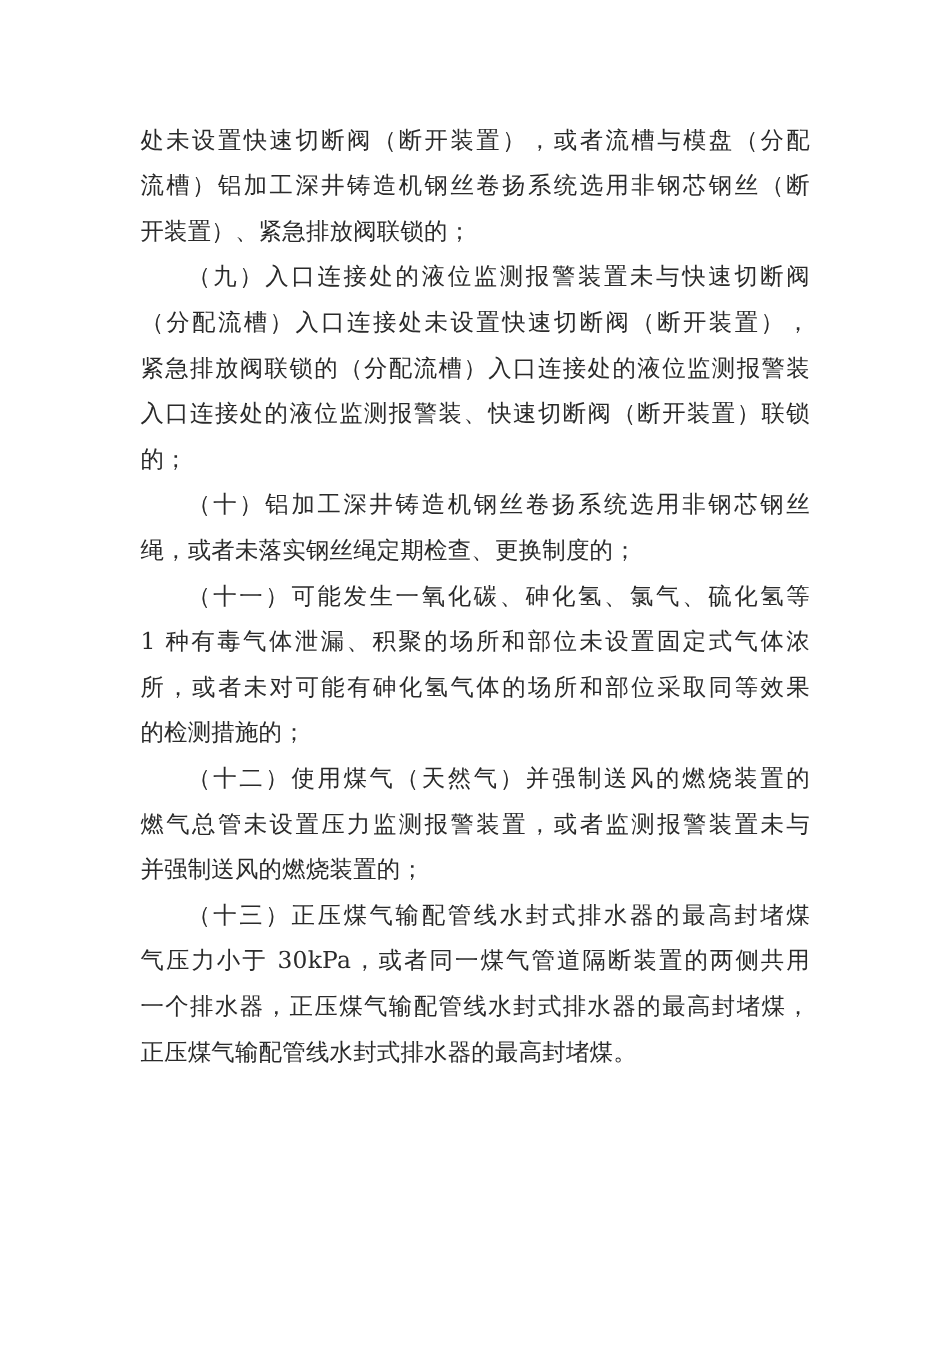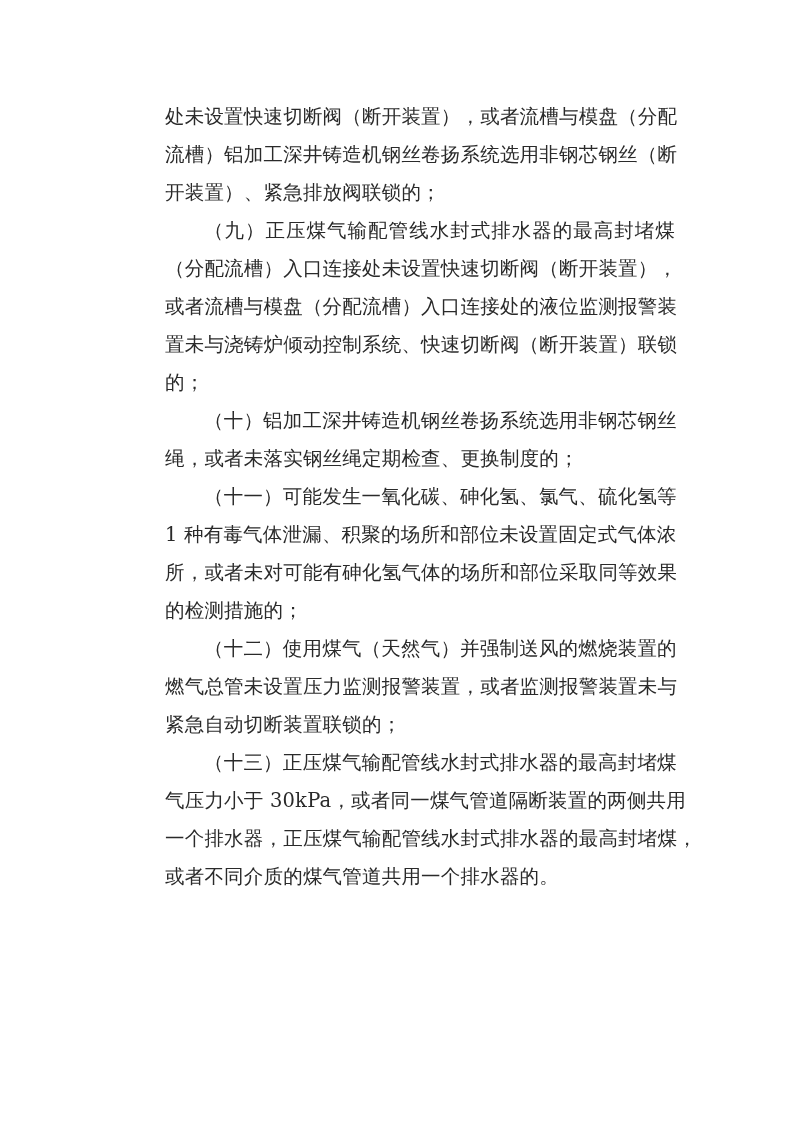--- a/index.html
+++ b/index.html
@@ -23,66 +23,65 @@
       font-size: 19.5px;
       line-height: 38px;
     }
     .line {
       display: block;
       height: 38px;
       white-space: nowrap;
       text-align: justify;
       text-align-last: justify;
       letter-spacing: 0.2px;
-      margin-left: 48px;
     }
     .line.last {
       text-align-last: left;
     }
     .line.indent {
       padding-left: 39px;
     }
   </style>
 </head>
 <body>
 
 <div class="page">
 
   <div>
     <span class="line">处未设置快速切断阀（断开装置），或者流槽与模盘（分配</span>
     <span class="line">流槽）铝加工深井铸造机钢丝卷扬系统选用非钢芯钢丝（断</span>
     <span class="line last">开装置）、紧急排放阀联锁的；</span>
   </div>
 
   <div>
-    <span class="line indent">（九）正压煤气输配管线水封式排水器的最高封堵煤</span>
+    <span class="line indent">（九）入口连接处的液位监测报警装置未与快速切断阀</span>
     <span class="line">（分配流槽）入口连接处未设置快速切断阀（断开装置），</span>
-    <span class="line">或者流槽与模盘（分配流槽）入口连接处的液位监测报警装</span>
-    <span class="line">置未与浇铸炉倾动控制系统、快速切断阀（断开装置）联锁</span>
+    <span class="line">紧急排放阀联锁的（分配流槽）入口连接处的液位监测报警装</span>
+    <span class="line">入口连接处的液位监测报警装、快速切断阀（断开装置）联锁</span>
     <span class="line last">的；</span>
   </div>
 
   <div>
     <span class="line indent">（十）铝加工深井铸造机钢丝卷扬系统选用非钢芯钢丝</span>
     <span class="line last">绳，或者未落实钢丝绳定期检查、更换制度的；</span>
   </div>
 
   <div>
     <span class="line indent">（十一）可能发生一氧化碳、砷化氢、氯气、硫化氢等</span>
     <span class="line">1 种有毒气体泄漏、积聚的场所和部位未设置固定式气体浓</span>
     <span class="line">所，或者未对可能有砷化氢气体的场所和部位采取同等效果</span>
     <span class="line last">的检测措施的；</span>
   </div>
 
   <div>
     <span class="line indent">（十二）使用煤气（天然气）并强制送风的燃烧装置的</span>
     <span class="line">燃气总管未设置压力监测报警装置，或者监测报警装置未与</span>
-    <span class="line last">紧急自动切断装置联锁的；</span>
+    <span class="line last">并强制送风的燃烧装置的；</span>
   </div>
 
   <div>
     <span class="line indent">（十三）正压煤气输配管线水封式排水器的最高封堵煤</span>
     <span class="line">气压力小于 30kPa，或者同一煤气管道隔断装置的两侧共用</span>
     <span class="line">一个排水器，正压煤气输配管线水封式排水器的最高封堵煤，</span>
-    <span class="line last">或者不同介质的煤气管道共用一个排水器的。</span>
+    <span class="line last">正压煤气输配管线水封式排水器的最高封堵煤。</span>
   </div>
 
 </div>
 
 </body></html>

